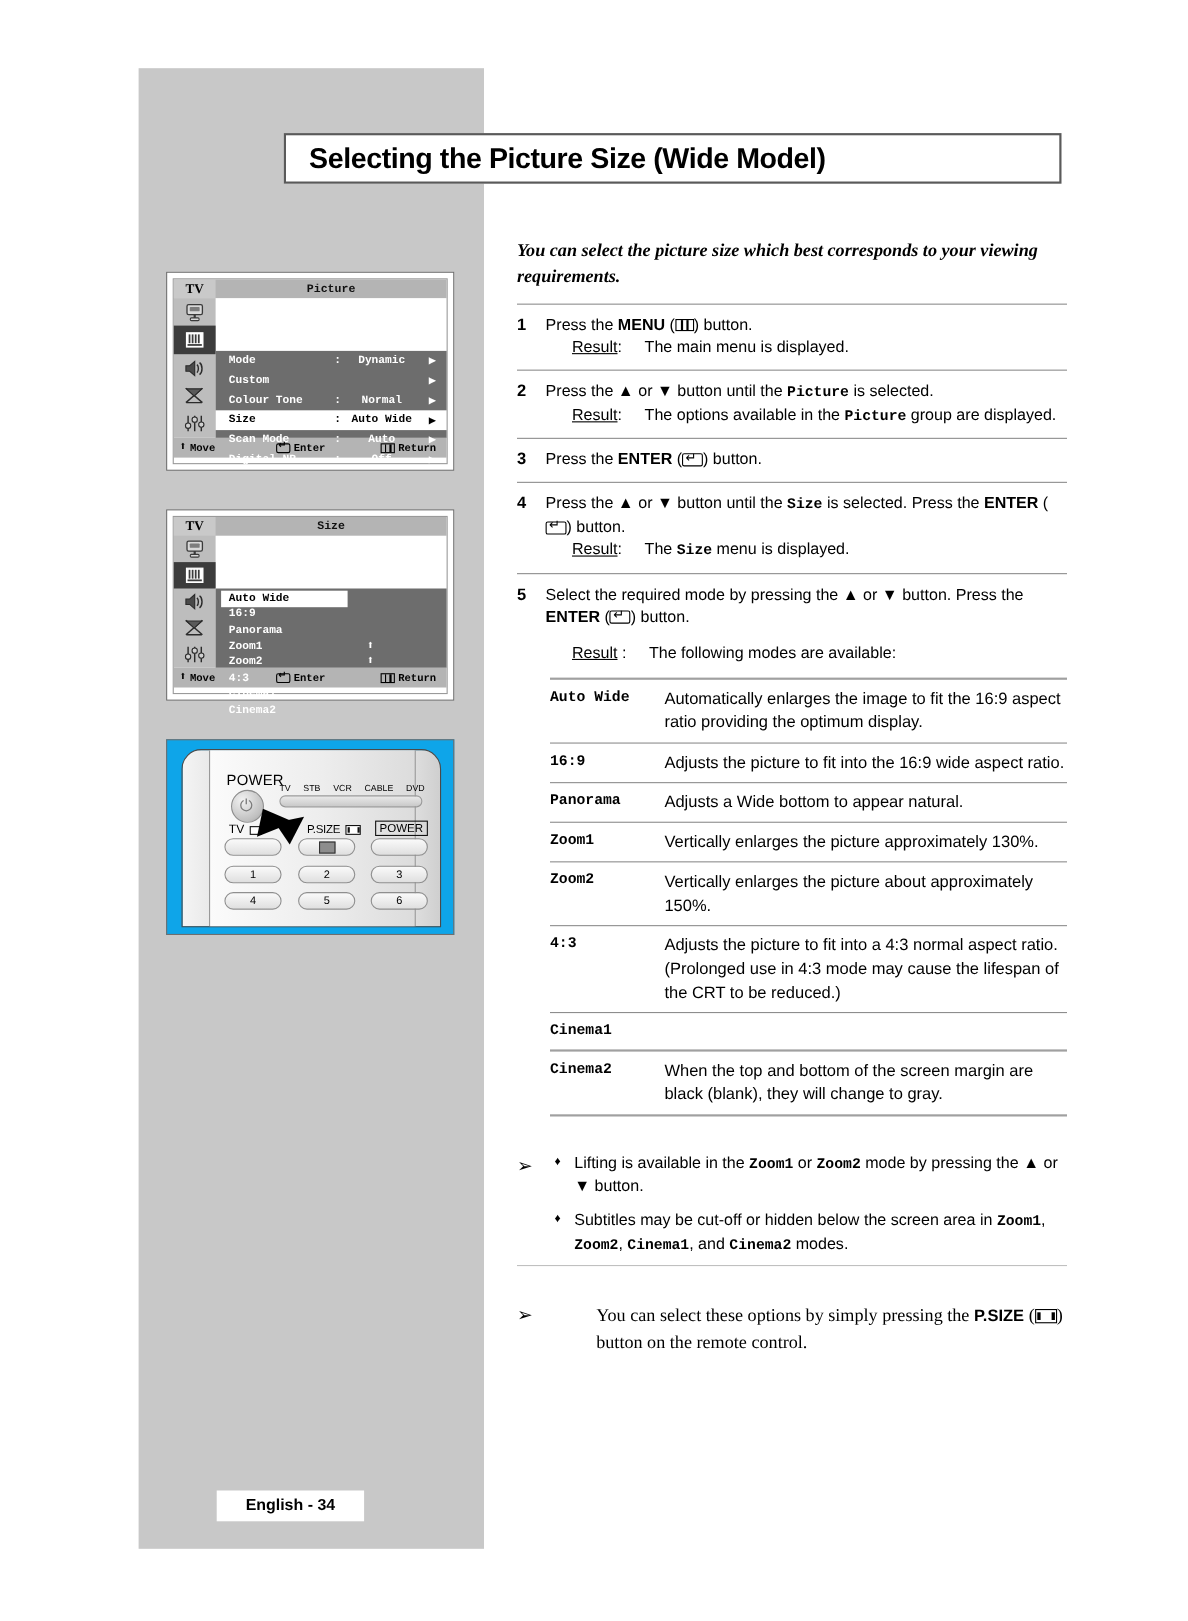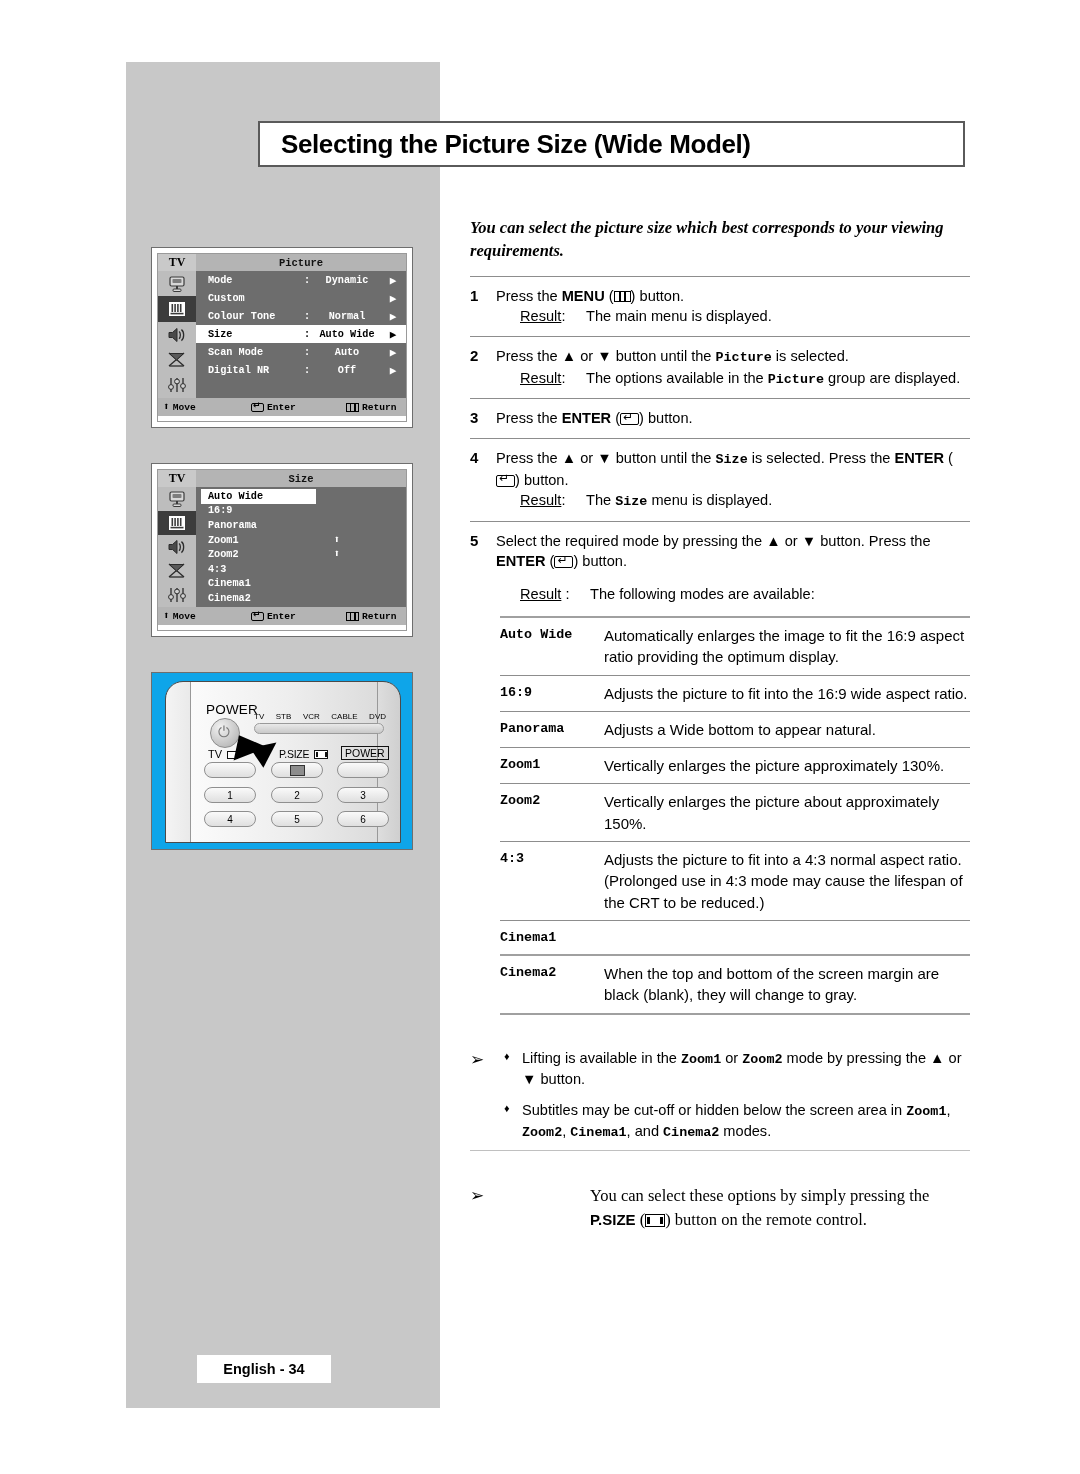--- a/index.html
+++ b/index.html
@@ -83,21 +83,21 @@
   .note-arrow{flex:0 0 34px;font-size:17px;line-height:1;padding-top:3px;}
   .note-items{flex:1;}
   .note-item{display:flex;margin-bottom:9px;}
   .note-bullet{flex:0 0 18px;font-size:11px;line-height:1.55;}
   .note-text{flex:1;font-size:14.6px;line-height:1.42;}
   #final-note{
     position:absolute;left:470px;top:1184px;width:500px;display:flex;
     font-family:"Liberation Serif", serif;
   }
   #final-note .note-arrow{flex:0 0 72px;font-family:"Liberation Sans",sans-serif;}
-  #final-note .fn-text{flex:1;font-size:16.5px;line-height:1.46;margin-left:48px;}
+  #final-note .fn-text{flex:1;font-size:16.5px;line-height:1.46;}
   
   #footer-box{
     position:absolute;left:197px;top:1355px;width:134px;height:28px;background:#fff;
     display:flex;align-items:center;justify-content:center;
   }
   #footer-text{font-size:14.5px;font-weight:bold;}
   
   .osd{
     position:absolute;background:#fff;border:1.5px solid #6e6e6e;
     box-sizing:border-box;padding:5px;
@@ -115,21 +115,21 @@
   }
   .osd-body{display:flex;}
   .osd-icons{
     width:38px;flex:0 0 38px;background:#bdbdbd;
     display:flex;flex-direction:column;
   }
   .osd-icon{
     height:29px;display:flex;align-items:center;justify-content:center;
   }
   .osd-icon.sel{background:#3c3c3c;}
-  .osd-items{flex:1;background:#6d6d6d;}
+  .osd-items{flex:1;background:#6d6d6d;margin-top:48px;}
   .osd-row{
     height:18px;display:flex;align-items:center;color:#fff;
     font-family:"Liberation Mono",monospace;font-weight:bold;font-size:10.2px;
   }
   .osd-row .lbl{flex:0 0 92px;padding-left:12px;}
   .osd-row .colon{flex:0 0 14px;text-align:center;}
   .osd-row .val{flex:1;text-align:center;}
   .osd-row .arr{flex:0 0 26px;text-align:center;font-size:11px;}
   .osd-row.hl{background:#fff;color:#000;}
   .osd-foot{

